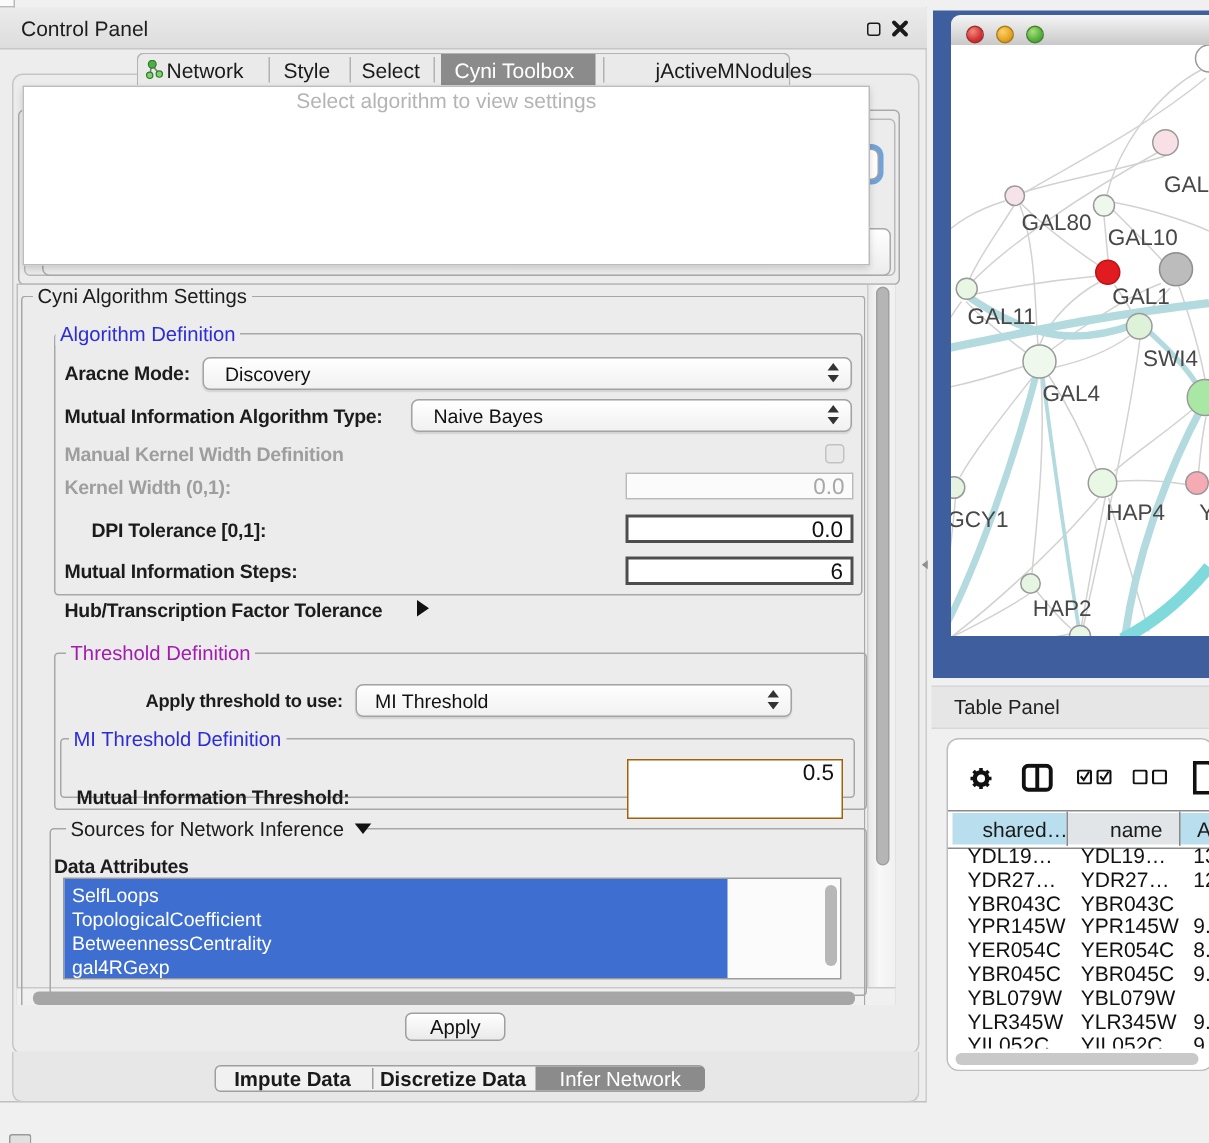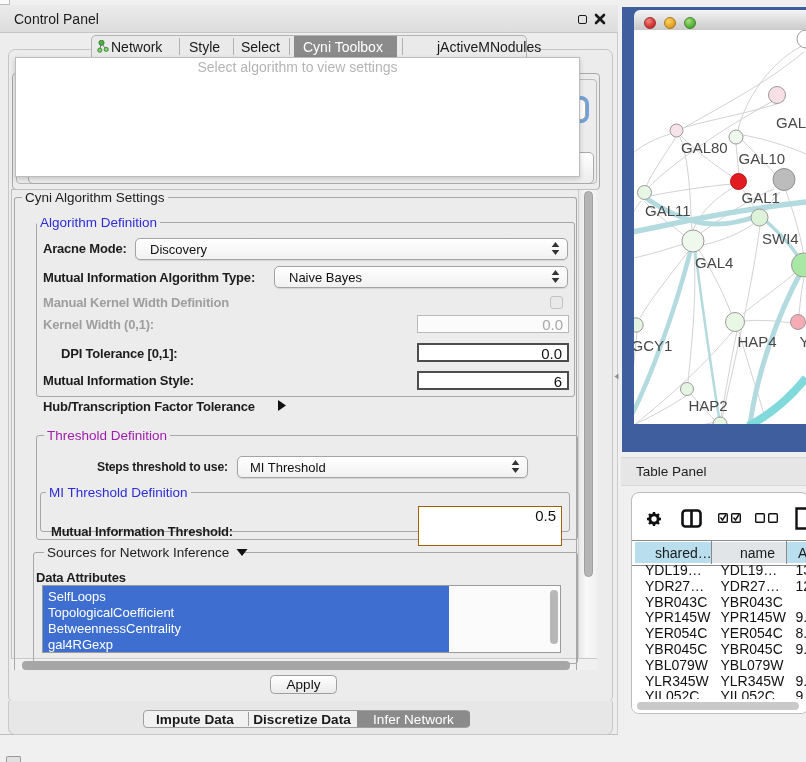--- a/index.html
+++ b/index.html
@@ -92,31 +92,31 @@
       <path d="M4.5,0 L8.3,5 L0.7,5 Z" fill="#333"></path>
       <path d="M4.5,13 L8.3,8 L0.7,8 Z" fill="#333"></path>
     </svg>
 </div>
 <div class="a b dis" style="left:43px;top:295px;">Manual Kernel Width Definition</div>
 <div class="a" style="left:550px;top:296px;width:13px;height:13px;background:#e9e9e9;border:1px solid #c2c2c2;border-radius:3px;box-sizing:border-box;"></div>
 <div class="a b dis" style="left:43px;top:317px;">Kernel Width (0,1):</div>
 <div class="fld" style="left:417px;top:315px;width:152px;height:18px;border:1px solid #b9b9b9;background:#fbfbfb;color:#a8a8a8;">0.0</div>
 <div class="a b" style="left:61px;top:346px;">DPI Tolerance [0,1]:</div>
 <div class="fld" style="left:417px;top:343px;width:152px;height:19px;border:2px solid #4d4d4d;">0.0</div>
-<div class="a b" style="left:43px;top:373px;">Mutual Information Style:</div>
+<div class="a b" style="left:43px;top:373px;">Mutual Information Steps:</div>
 <div class="fld" style="left:417px;top:371px;width:152px;height:19px;border:2px solid #4d4d4d;">6</div>
 <div class="a b" style="left:43px;top:399px;font-weight:bold;">Hub/Transcription Factor Tolerance</div>
 <svg class="a" style="left:277px;top:399px;" width="10" height="13">
     <path d="M1,1 L9,6.5 L1,12 Z" fill="#111"></path>
   </svg>
 
 <div class="grp" style="left:36px;top:435px;width:540px;height:103px;">
   <div class="gt" style="left:7px;color:#a21caf;">Threshold Definition</div>
 </div>
-<div class="a b" style="left:97px;top:460px;font-size:12.2px;">Steps threshold to use:</div>
+<div class="a b" style="left:97px;top:460px;font-size:12.2px;">Apply threshold to use:</div>
 <div class="combo" style="left:237px;top:456px;width:289px;height:20px;">
     <span class="ct" style="left:12px;">MI Threshold</span>
   <svg class="arr" viewBox="0 0 9 13">
       <path d="M4.5,0 L8.3,5 L0.7,5 Z" fill="#333"></path>
       <path d="M4.5,13 L8.3,8 L0.7,8 Z" fill="#333"></path>
     </svg>
 </div>
 <div class="grp" style="left:40px;top:492px;width:528px;height:38px;">
   <div class="gt" style="left:5px;color:#2d2dd8;">MI Threshold Definition</div>
 </div>
@@ -124,21 +124,21 @@
 <div class="fld" style="left:418px;top:506px;width:144px;height:40px;border:1px solid #a16207;">0.5</div>
 
 <div class="grp" style="left:33px;top:552px;width:543px;height:110px;">
   <div class="gt" style="left:10px;color:#1c1c1c;">Sources for Network Inference &nbsp;</div>
 </div>
 <svg class="a" style="left:236px;top:548px;" width="12" height="9">
     <path d="M0.5,1 L11.5,1 L6,8 Z" fill="#111"></path>
   </svg>
 <div class="a b" style="left:36px;top:570px;">Data Attributes</div>
 <div class="a" style="left:42px;top:585px;width:519px;height:68px;border:1px solid #9a9a9a;background:#fbfbfb;box-sizing:border-box;">
-  <div class="a" style="left:0;top:0;width:406px;height:66px;background:#3d6ed0;color:#fff;font-size:13px;line-height:16.1px;padding:3px 0 16px 5px;box-sizing:border-box;">
+  <div class="a" style="left:0;top:0;width:442px;height:66px;background:#3d6ed0;color:#fff;font-size:13px;line-height:16.1px;padding:3px 0 16px 5px;box-sizing:border-box;">
     SelfLoops<br>TopologicalCoefficient<br>BetweennessCentrality<br>gal4RGexp
   </div>
   <div class="a" style="left:507px;top:4px;width:8px;height:54px;background:#b7b7b7;border-radius:4px;"></div>
 </div>
 
 <div class="a" style="left:270px;top:675px;width:67px;height:19px;background:linear-gradient(#ffffff,#eaeaea);border:1px solid #9f9f9f;border-radius:4.5px;text-align:center;font-size:13.5px;color:#111;line-height:18px;box-sizing:border-box;">Apply</div>
 
 <div class="a" style="left:143px;top:710px;width:327px;height:18px;background:#f1f1f1;border:1px solid #9f9f9f;border-radius:4px;box-sizing:border-box;">
   <div class="sep" style="left:104px;top:1px;bottom:1px;background:#9f9f9f;"></div>
   <div class="a" style="left:213px;top:0;width:112.5px;height:16px;background:#8b8b8b;border-radius:0 3px 3px 0;"></div>

